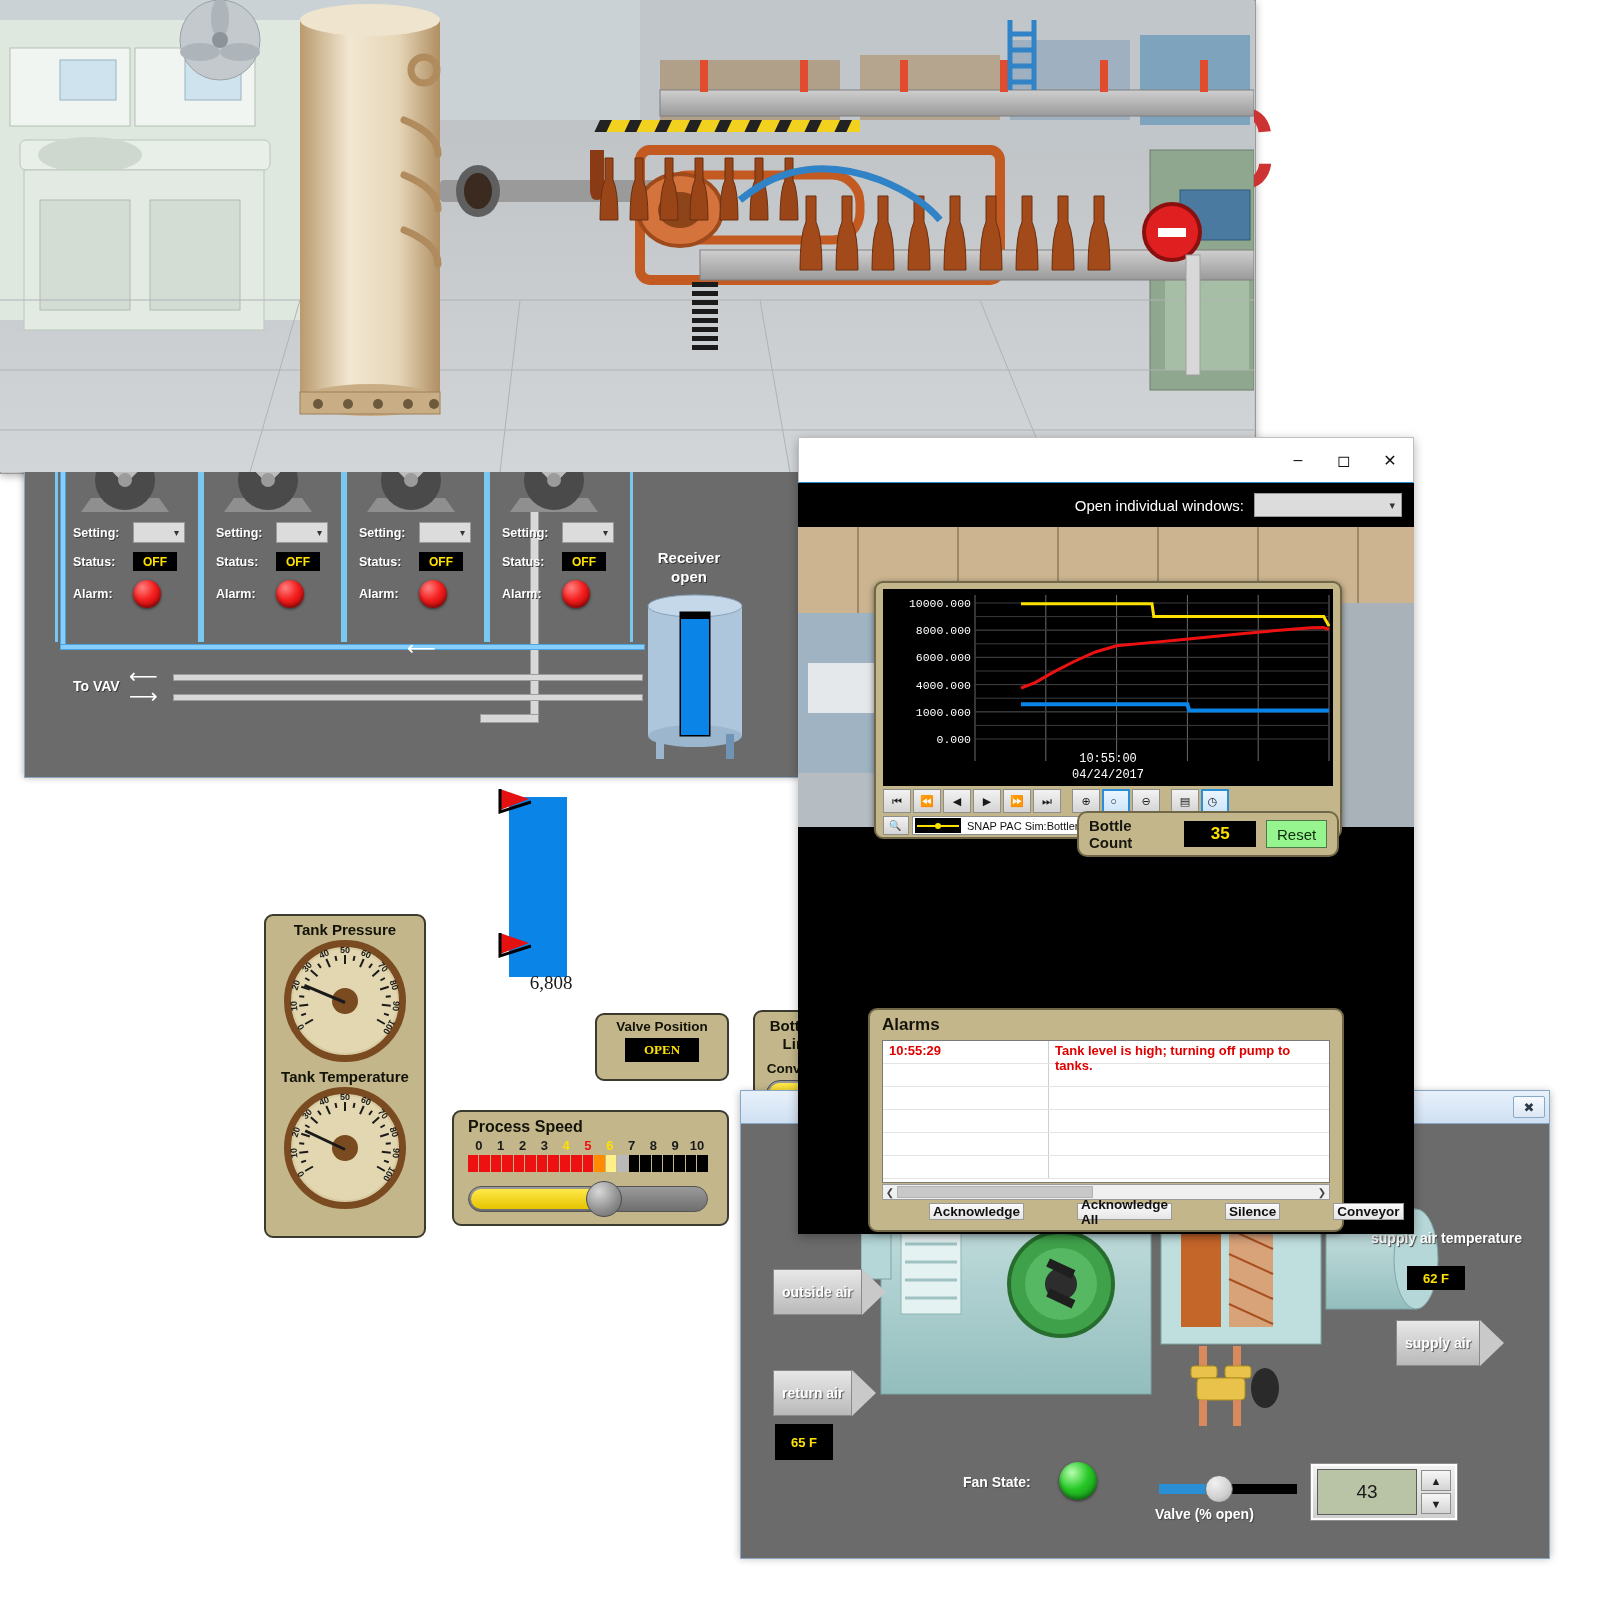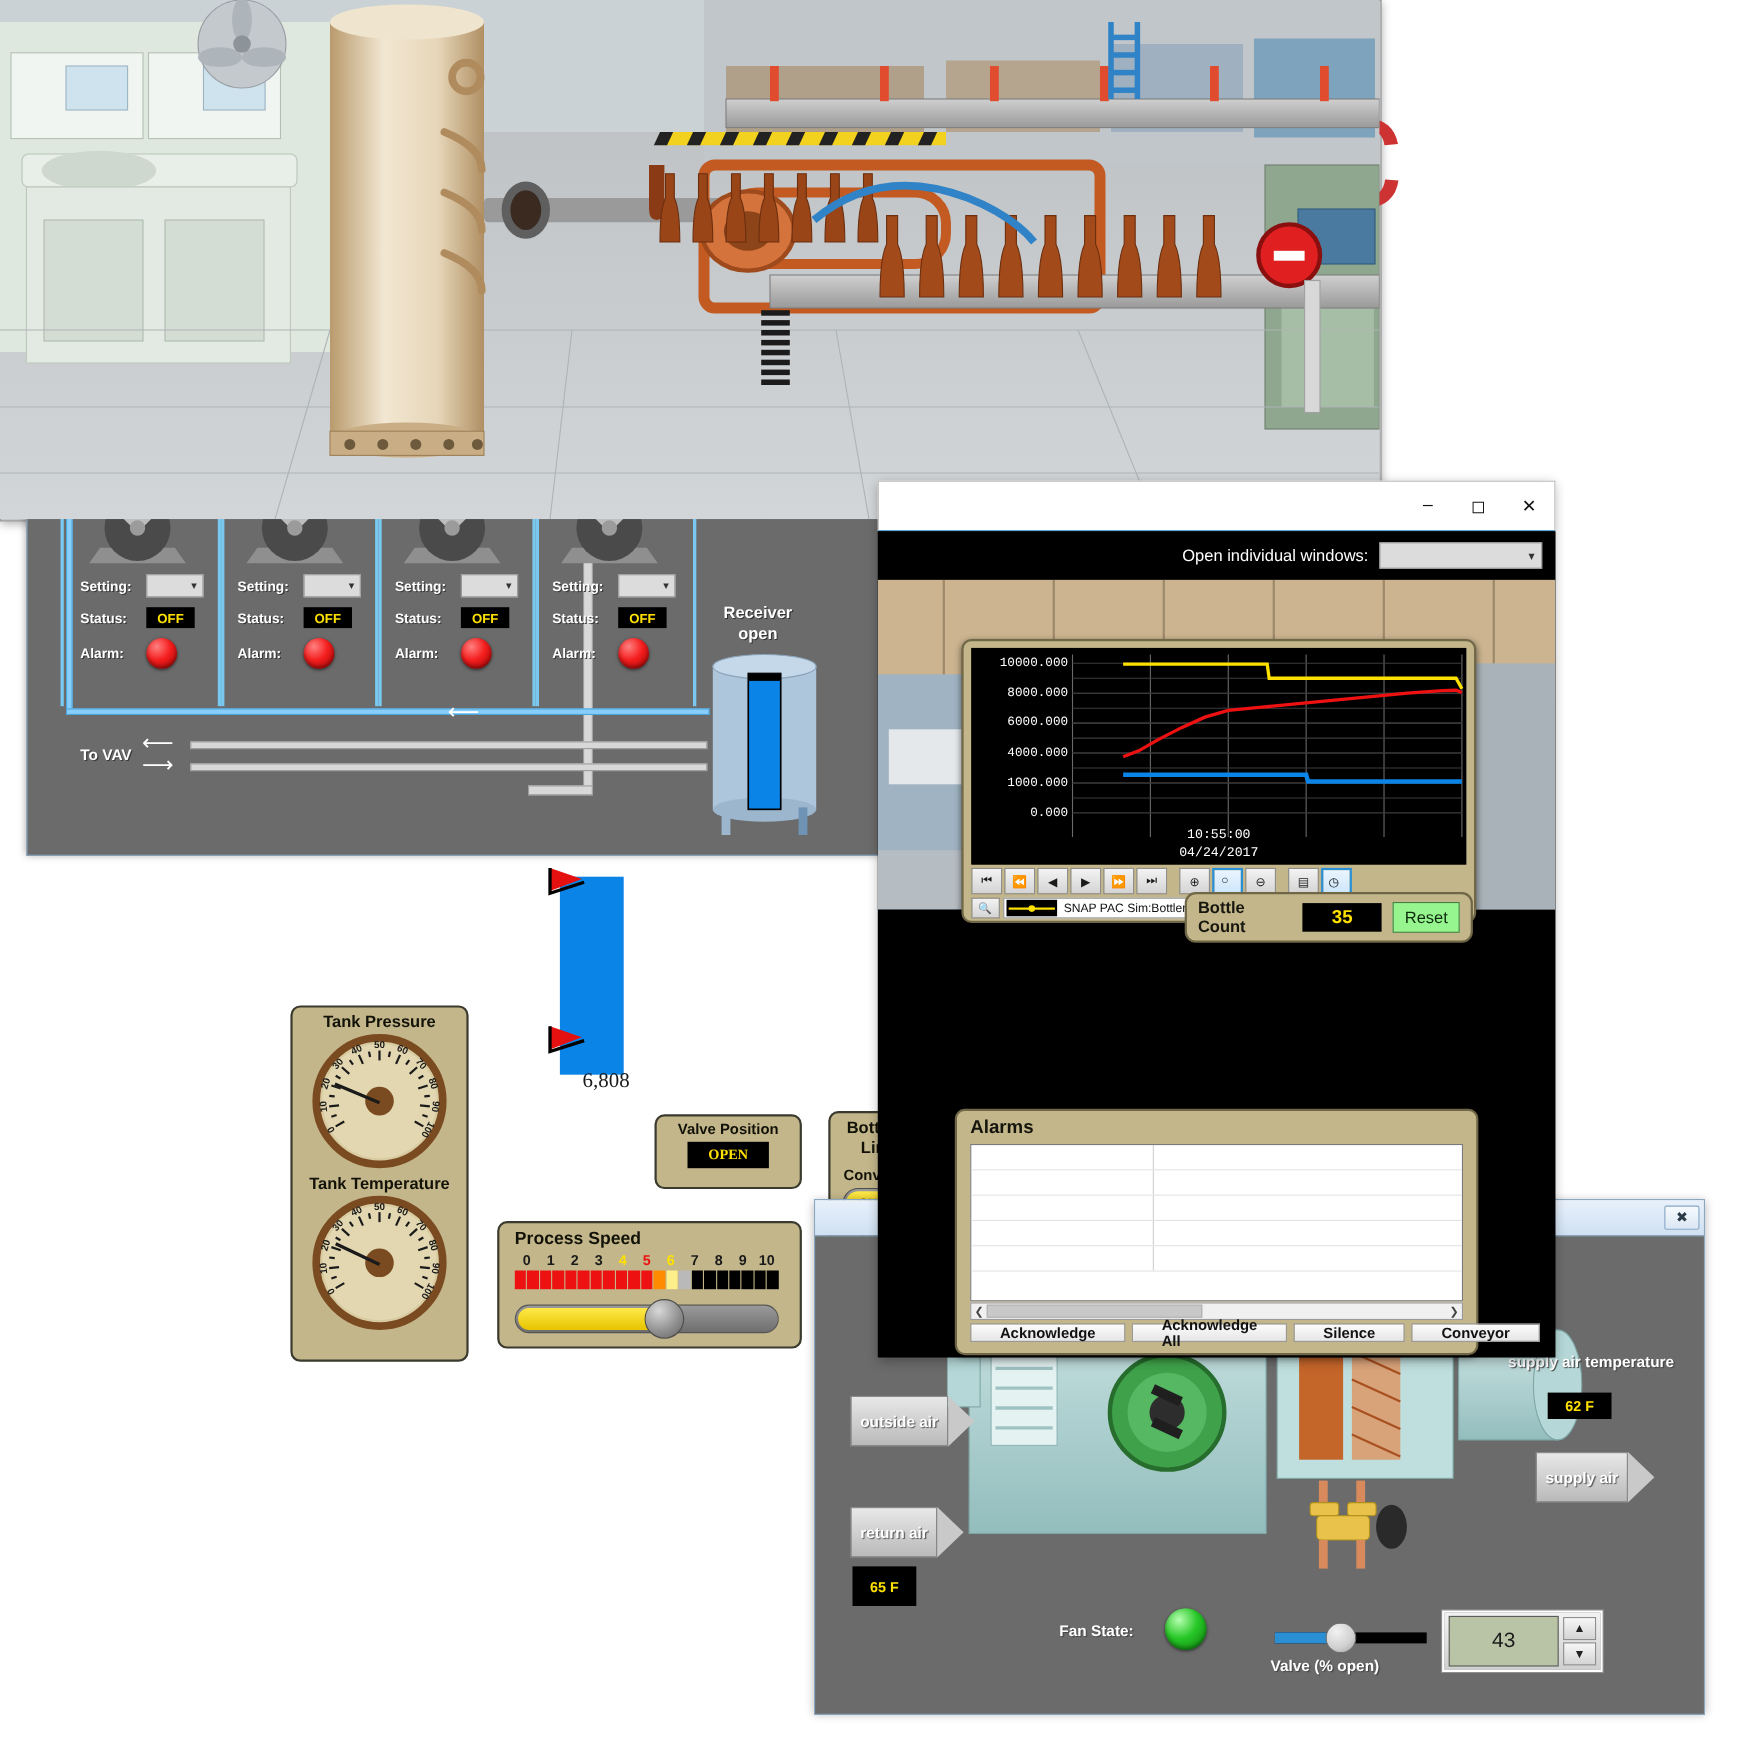--- a/index.html
+++ b/index.html
@@ -113,22 +113,22 @@
   .grid-row div{padding:2px 0 0 6px;box-sizing:border-box;}
   .col-time{width:166px;border-right:1px solid #cfcfcf;}
   .col-cmt{flex:1;}
   .alarm-red{color:#e00000;font-weight:bold;}
   .hscroll{position:absolute;left:12px;top:174px;width:448px;height:16px;background:#f0f0f0;
      border:1px solid #9a9a9a;box-sizing:border-box;display:flex;align-items:center;}
   .hscroll .arrow{width:14px;text-align:center;font-size:10px;color:#444;}
   .hscroll .thumb{height:12px;background:#c8c8c8;width:196px;border:1px solid #b2b2b2;box-sizing:border-box;}
   .abtns{position:absolute;left:12px;top:193px;display:flex;gap:6px;}
   .abtn{background:linear-gradient(#fbfbfb,#e6e6e6);border:1px solid #9a9a9a;height:17px;
-     display:flex;align-items:center;justify-content:center;padding:0 26px;font-size:13.5px;color:#111;
-     font-weight:bold;box-sizing:border-box;}
+     display:flex;align-items:center;justify-content:center;padding:0 3px;font-size:13.5px;color:#111;
+     font-weight:bold;box-sizing:border-box;margin-left:47px;}
 
   
   #gaugepanel{position:absolute;left:264px;top:914px;width:158px;height:320px;
      background:#c3b68a;border:2px solid #3a3a2e;border-radius:9px;}
   .g-title{text-align:center;font-weight:bold;font-size:15px;color:#121208;margin-top:5px;}
   .gauge{position:relative;width:122px;height:122px;margin:2px auto 0;border-radius:50%;
      background:#e2d7b0;border:7px solid #7a4a20;box-sizing:border-box;
      box-shadow:inset 0 0 0 2px #d8cba1;}
   .gauge .hub{position:absolute;left:50%;top:50%;width:26px;height:26px;margin:-13px 0 0 -13px;
      background:#7a4a20;border-radius:50%;}
@@ -951,20 +951,24 @@
   <span class="bc-label">Bottle Count</span>
   <span class="bc-value">35</span>
   <span class="bc-reset">Reset</span>
 </div>
 
 <div id="alarms">
   <div class="hd">Alarms</div>
   <div class="grid">
     <div id="alarm-rows">
         <div class="grid-row">
+          <div class="col-time alarm-red">10:55:29</div>
+          <div class="col-cmt alarm-red">Tank level is high; turning off pump to tanks.</div>
+        </div>
+        <div class="grid-row">
           <div class="col-time"></div>
           <div class="col-cmt"></div>
         </div>
         <div class="grid-row">
           <div class="col-time"></div>
           <div class="col-cmt"></div>
         </div>
         <div class="grid-row">
           <div class="col-time"></div>
           <div class="col-cmt"></div>

